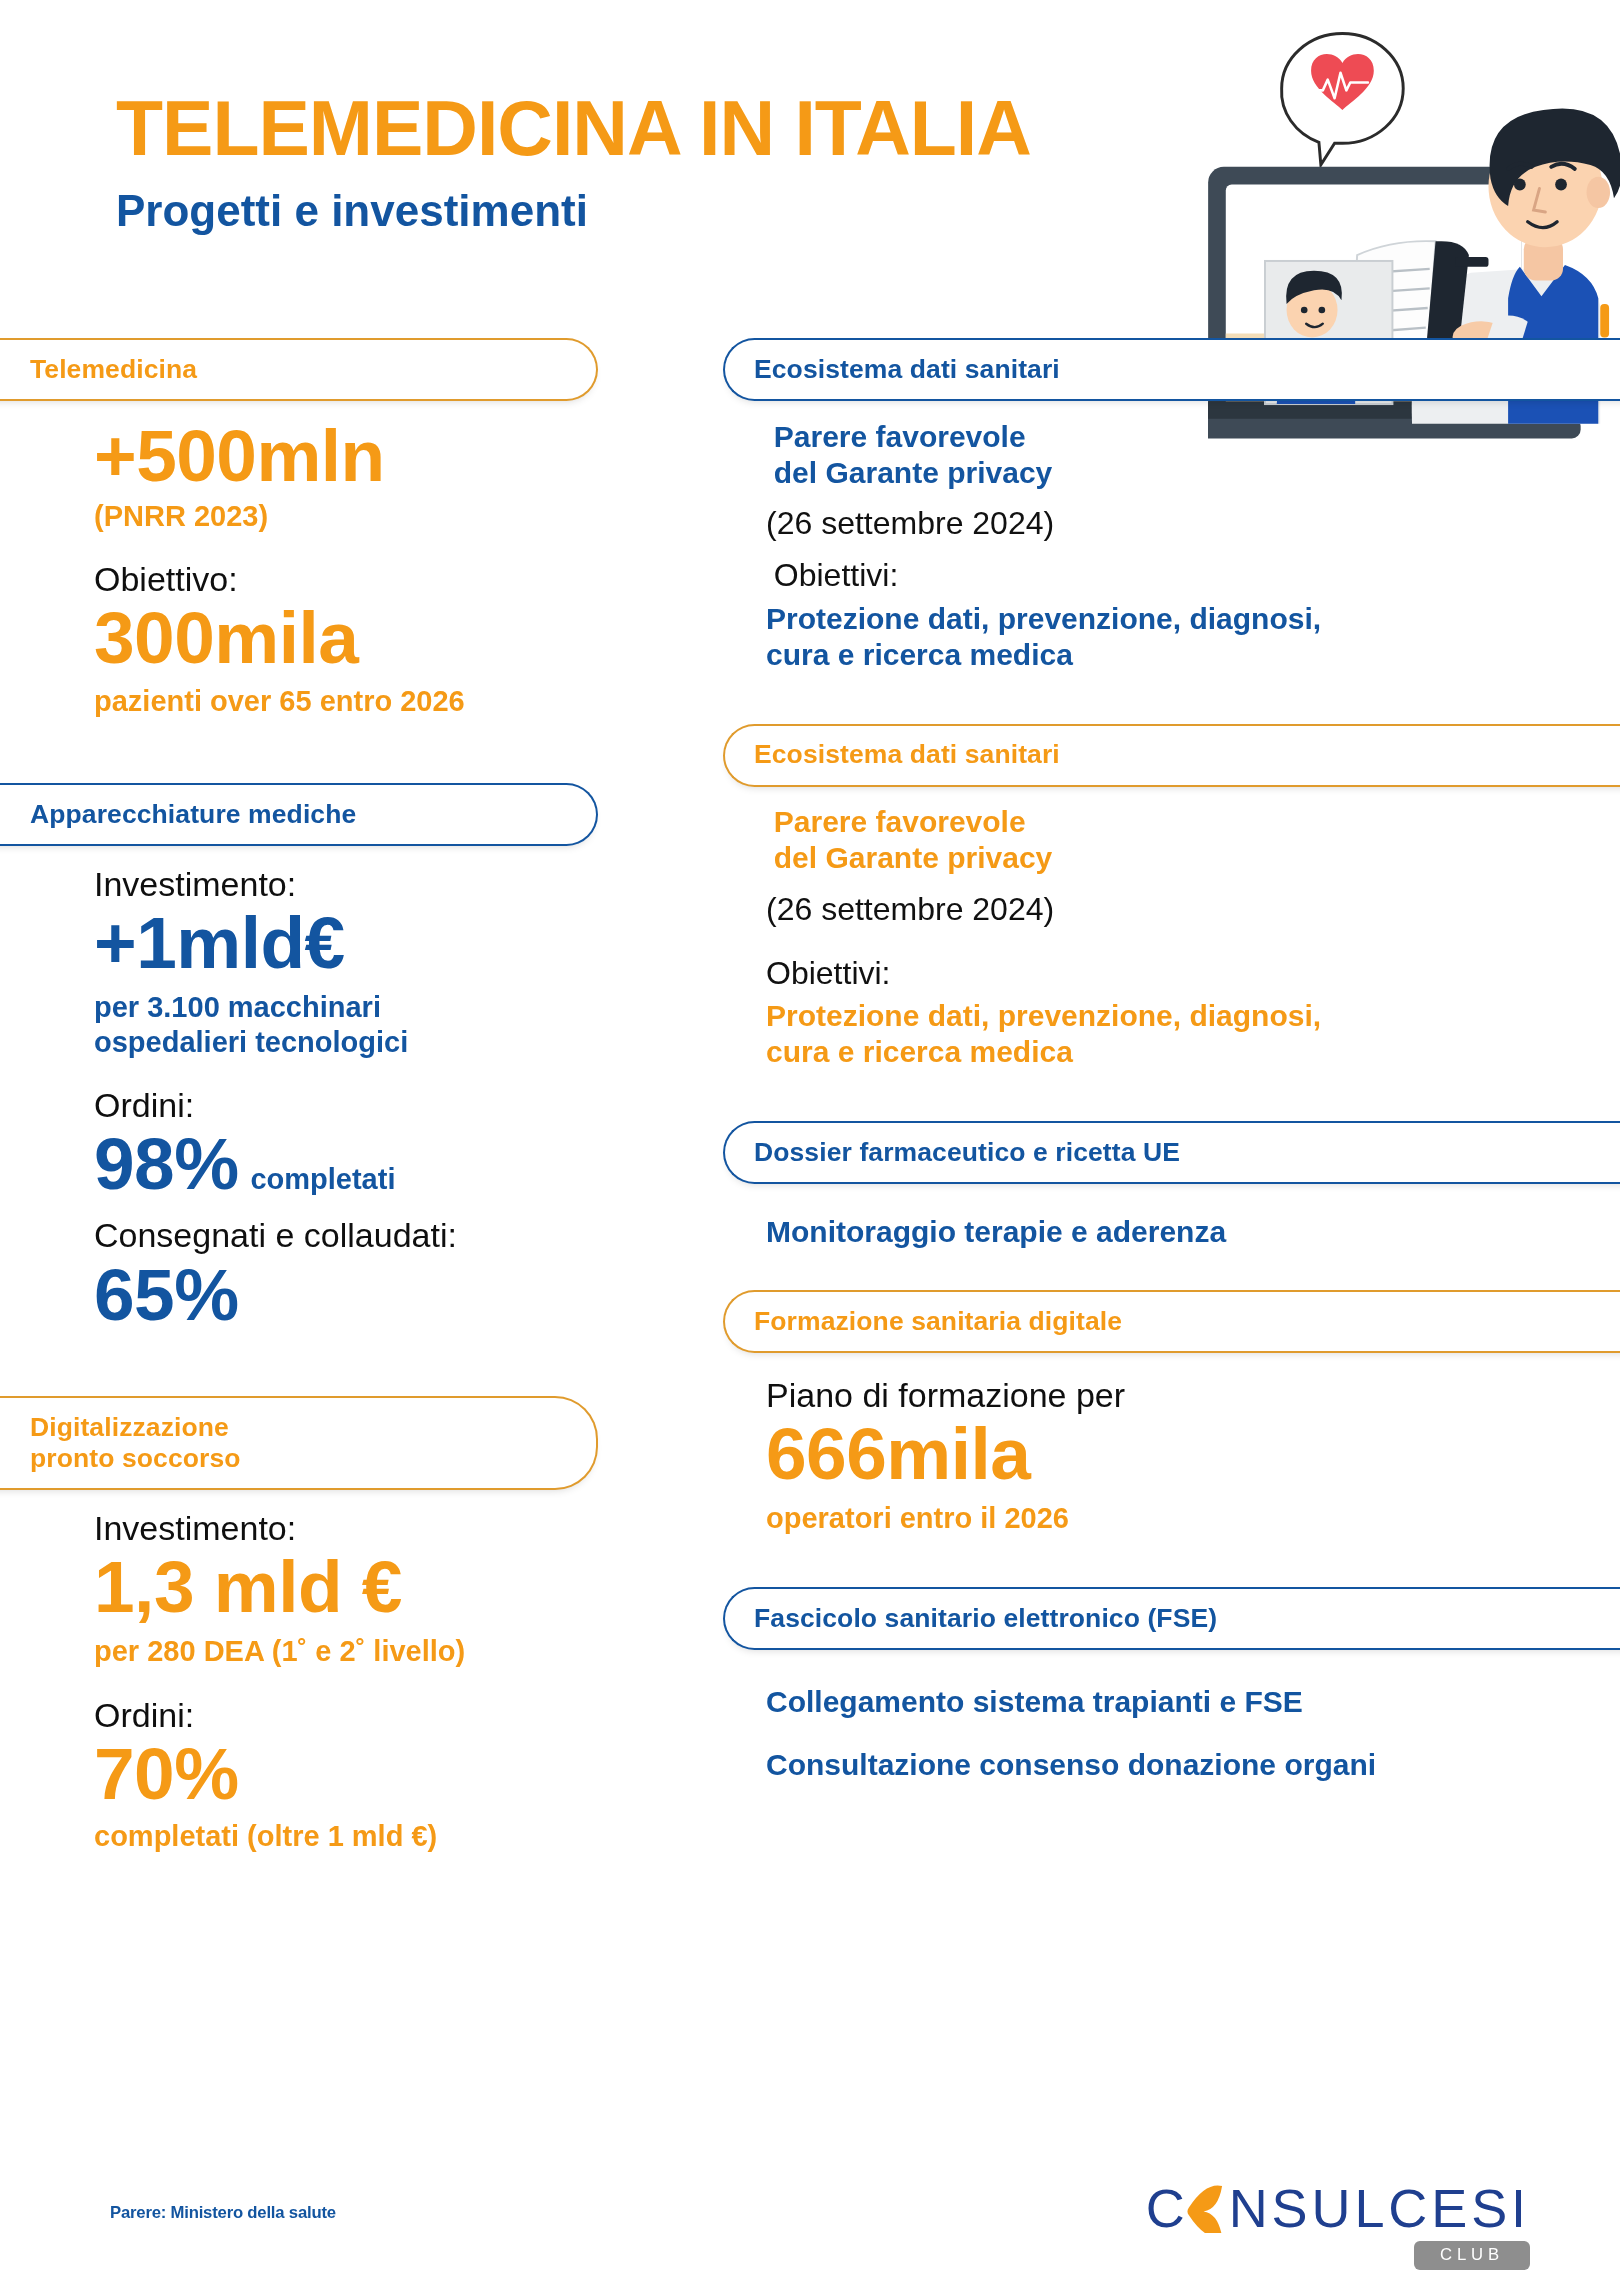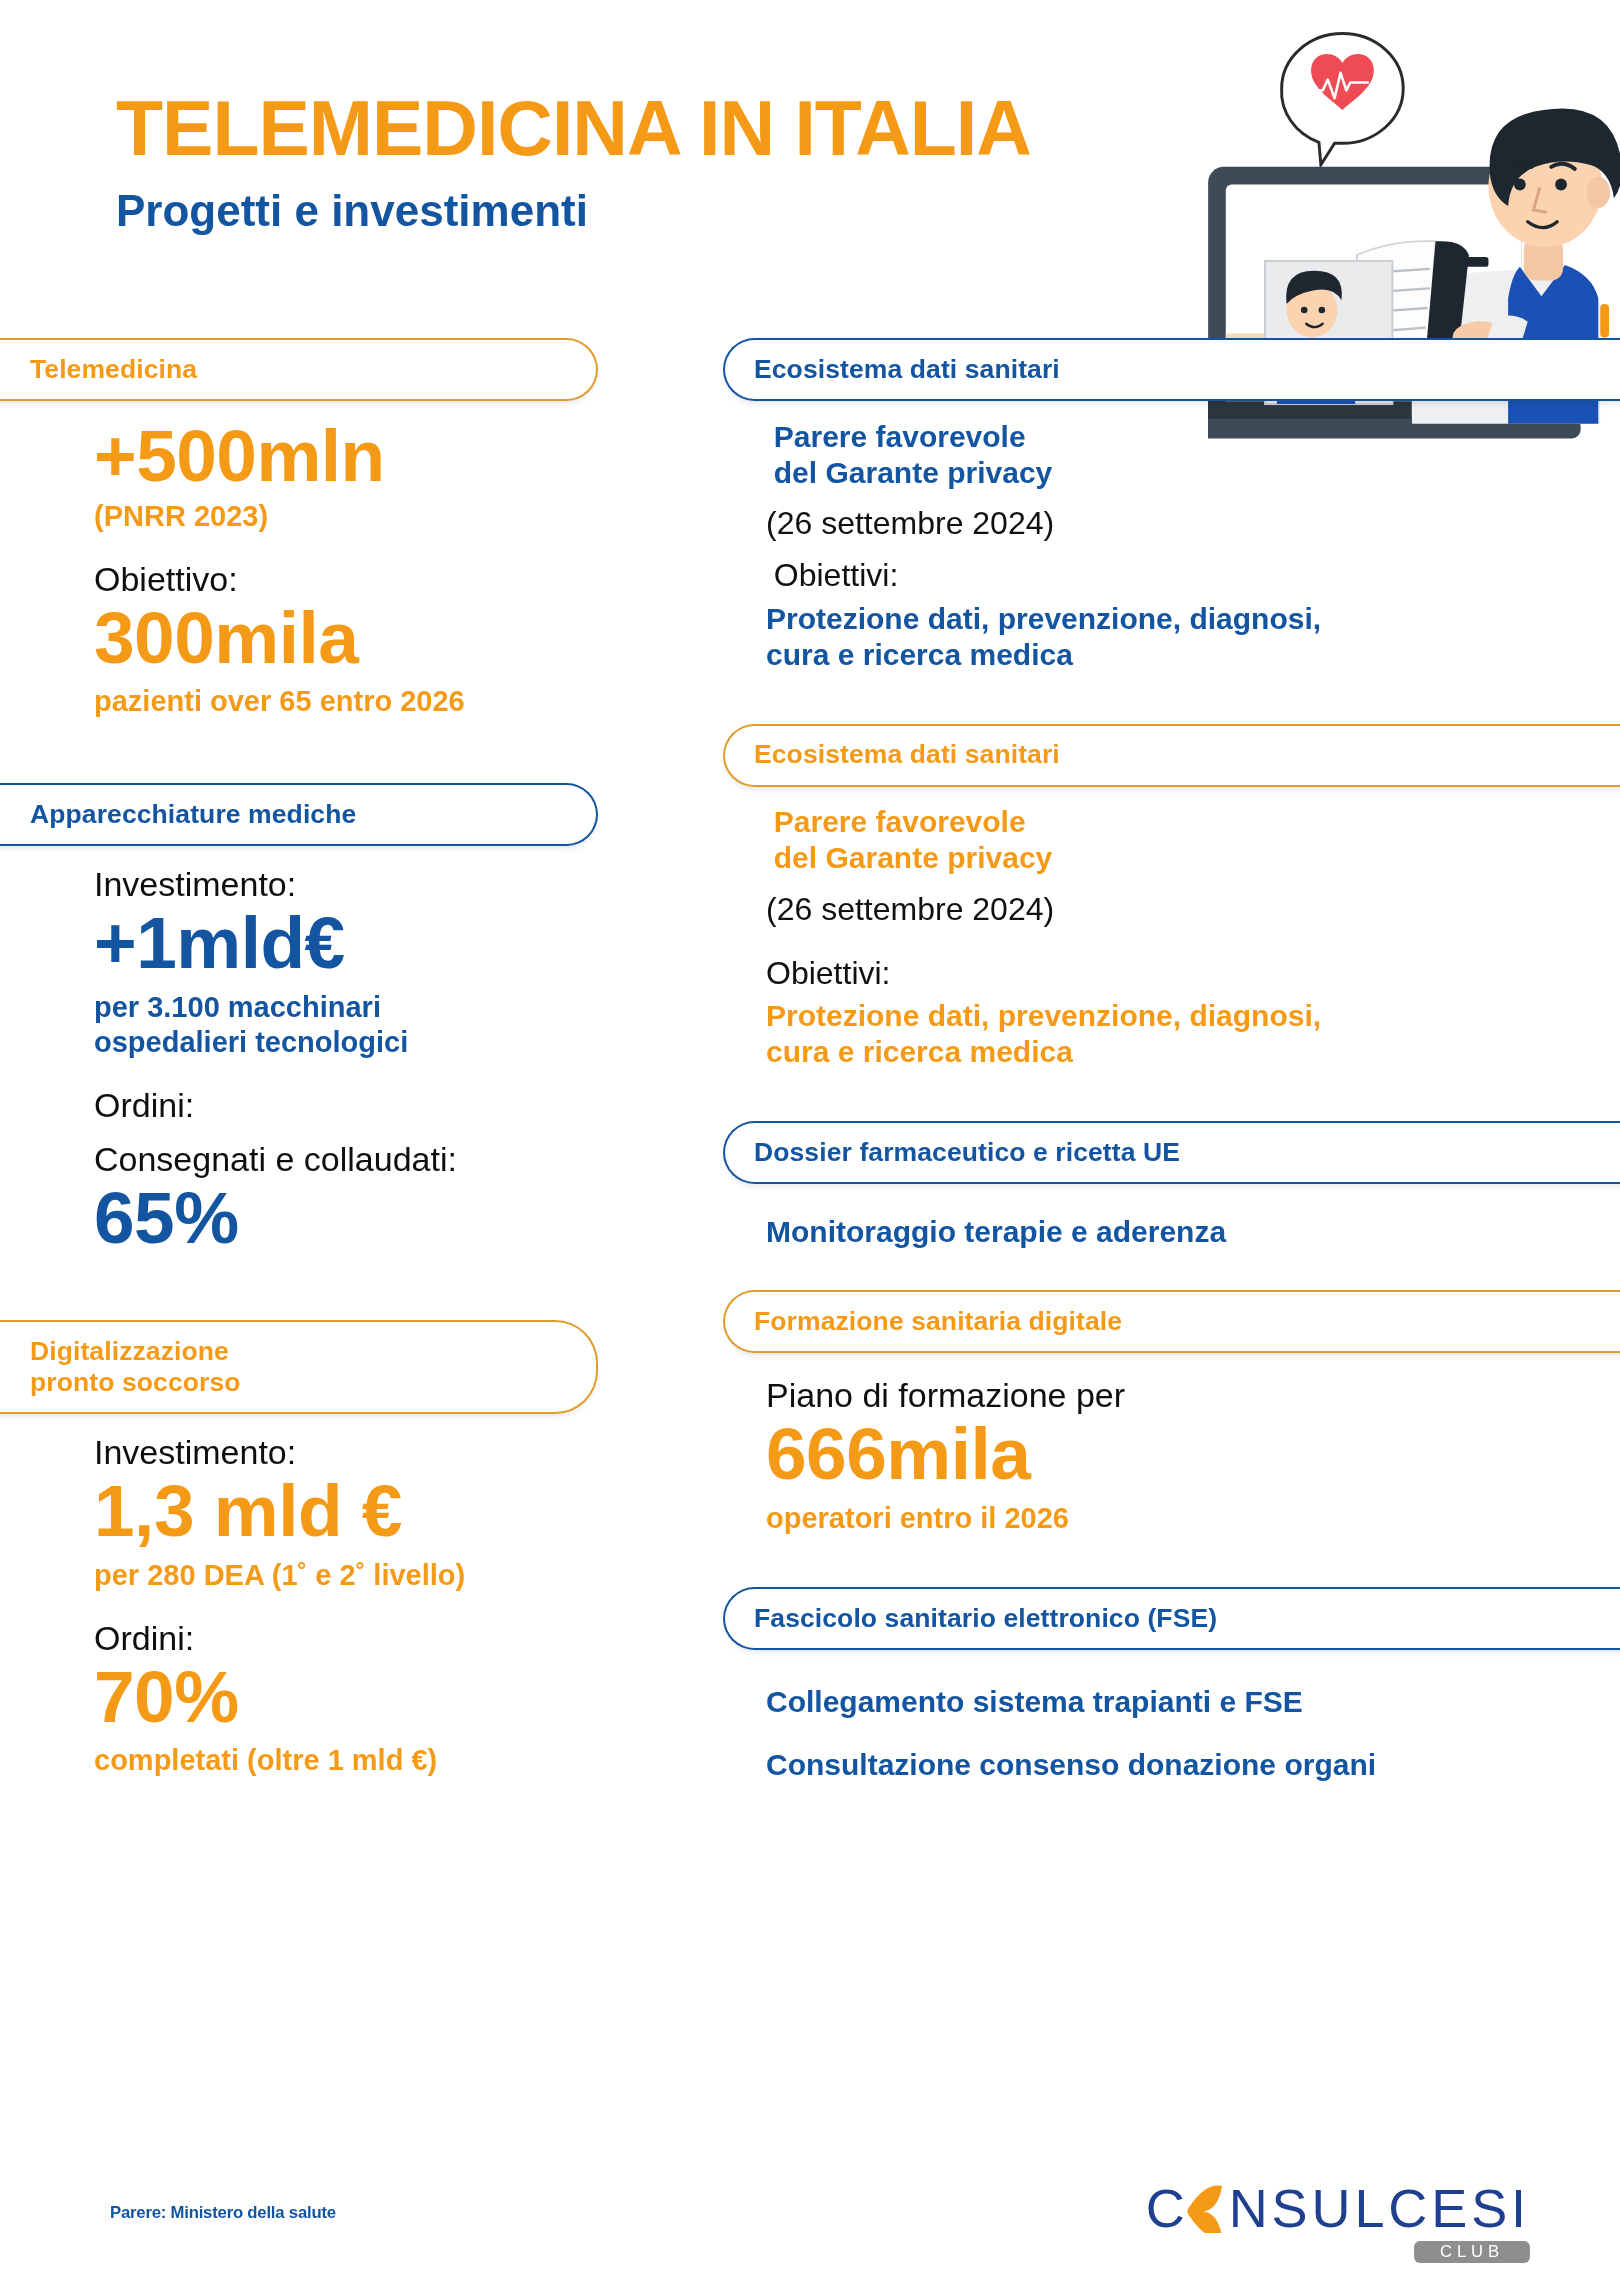--- a/index.html
+++ b/index.html
@@ -85,21 +85,21 @@
   }
   .logo-wrap { position:absolute; right:90px; top:2180px; text-align:center; }
   .logo-word { display:flex; align-items:center; height:55px; }
   .logo-letter {
     font-size:54px; font-weight:400; color:#1F3F8F; letter-spacing:3.9px;
     font-family:"Liberation Sans", sans-serif; line-height:1;
   }
   .logo-eye { width:41px; height:51px; position:relative; margin:0 2.9px 0 -3.9px; }
   .logo-eye svg { display:block; }
   .logo-club {
-    margin:5.9px 0 0 auto; width:116px; height:22px; background:#8E8E8E;
+    margin:5.9px 0 0 auto; width:116px; height:29px; background:#8E8E8E;
     border-radius:5.9px; display:flex; align-items:center; justify-content:center;
   }
   .logo-club span { color:#fff; font-size:16.7px; letter-spacing:4.9px; font-weight:400; }
 
   
   .illus { position:absolute; right:0px; top:9.8px; width:412px; height:647px; }
 </style>
 </head>
 <body>
 
@@ -215,20 +215,24 @@
       <div class="pill">
         <span class="pill-label">Apparecchiature mediche</span>
       </div>
       <div class="body">
         <div class="lbl-black">Investimento:</div>
         <div class="big-b" style="margin-top:2px;">+1mld€</div>
         <div class="sub-b" style="margin-top:9.8px;">per 3.100 macchinari</div>
         <div class="sub-b">ospedalieri tecnologici</div>
         <div class="gap-m"></div>
         <div class="lbl-black">Ordini:</div>
+        <div class="inline-row" style="margin-top:2px;">
+          <span class="big-b">98%</span>
+          <span class="sub-b">completati</span>
+        </div>
         <div class="gap-s"></div>
         <div class="lbl-black">Consegnati e collaudati:</div>
         <div class="big-b" style="margin-top:2px;">65%</div>
       </div>
     </div>
 
     <div class="gap-l"></div>
 
     <div class="block">
       <div class="pill orange" style="min-height:94px;">

